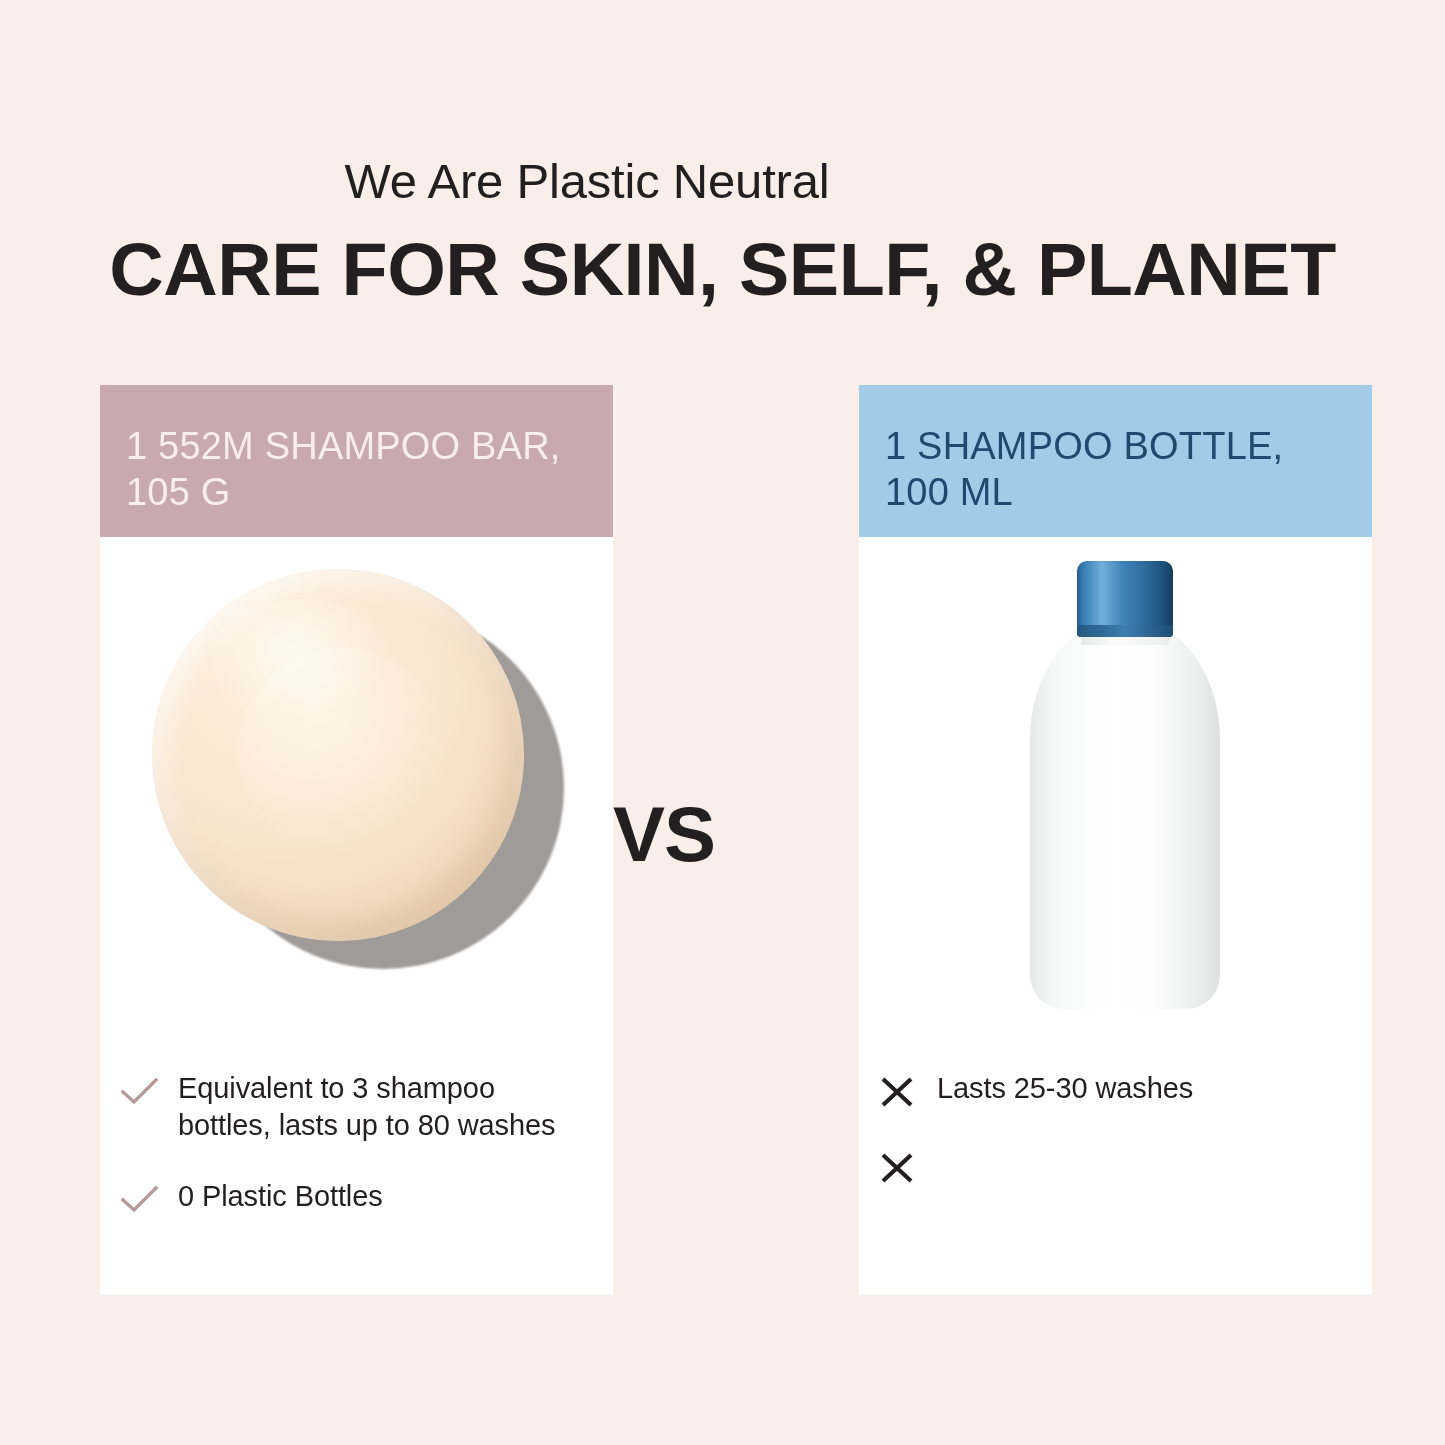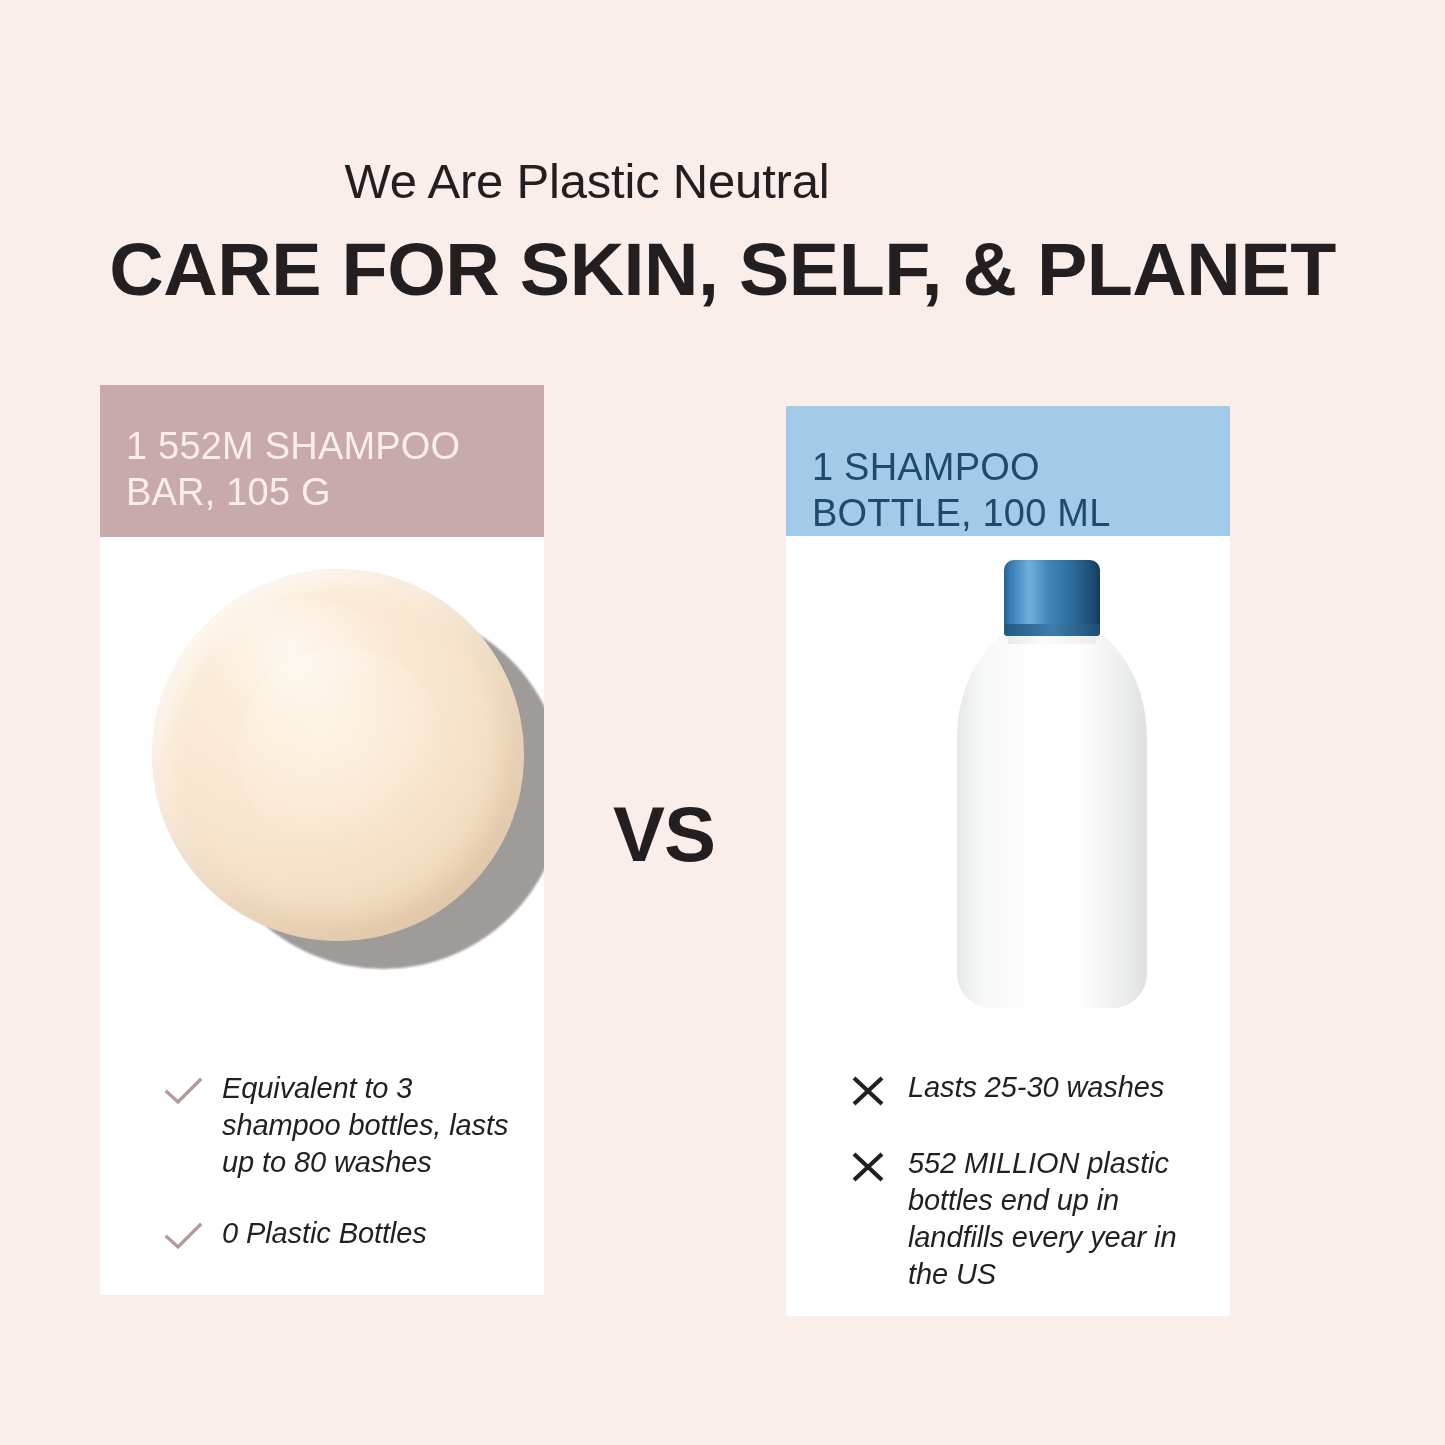--- a/index.html
+++ b/index.html
@@ -39,28 +39,28 @@
     font-weight: 700;
     color: #231f20;
     letter-spacing: -0.5px;
     transform: scaleX(1.02);
   }
 
   
   .card {
     position: absolute;
     top: 385px;
-    width: 444px;
+    width: 513px;
     height: 910px;
     background: #ffffff;
     display: flex;
     flex-direction: column;
   }
   .card.left  { left: 100px; }
-  .card.right { left: 786px; margin-top: 21px; }
+  .card.right { left: 859px; }
 
   .card-header {
     height: 152px;
     box-sizing: border-box;
     padding: 38px 26px 0 26px;
     font-size: 38px;
     line-height: 46px;
     font-weight: 500;
     letter-spacing: 0.2px;
   }
@@ -189,23 +189,22 @@
     bottom: 0;
     width: 100%;
     height: 12px;
     border-radius: 0 0 4px 4px;
     background: linear-gradient(to right, #23597f, #3d7daf, #1d4d73);
   }
 
   
   .bullets {
     flex: 1;
-    padding: 28px 32px 0 64px;
+    padding: 28px 32px 0 20px;
     box-sizing: border-box;
-    font-style: italic;
   }
   .bullet {
     display: flex;
     align-items: flex-start;
     margin-bottom: 34px;
   }
   .bullet .icon {
     flex: 0 0 58px;
     height: 40px;
     display: flex;
@@ -299,17 +298,16 @@
       </span>
       <span class="txt">Lasts 25-30 washes</span>
     </div>
 
     <div class="bullet">
       <span class="icon">
         <svg width="36" height="32" viewBox="0 0 36 32" aria-hidden="true">
           <path d="M4 3 L32 29 M32 3 L4 29" fill="none" stroke="#231f20" stroke-width="4.2" stroke-linecap="butt"></path>
         </svg>
       </span>
-      <span class="txt">552 MILLION plastic bottles end up in landfills every year in the US</span>
     </div>
 
   </div>
 </div>
 
 </body></html>

